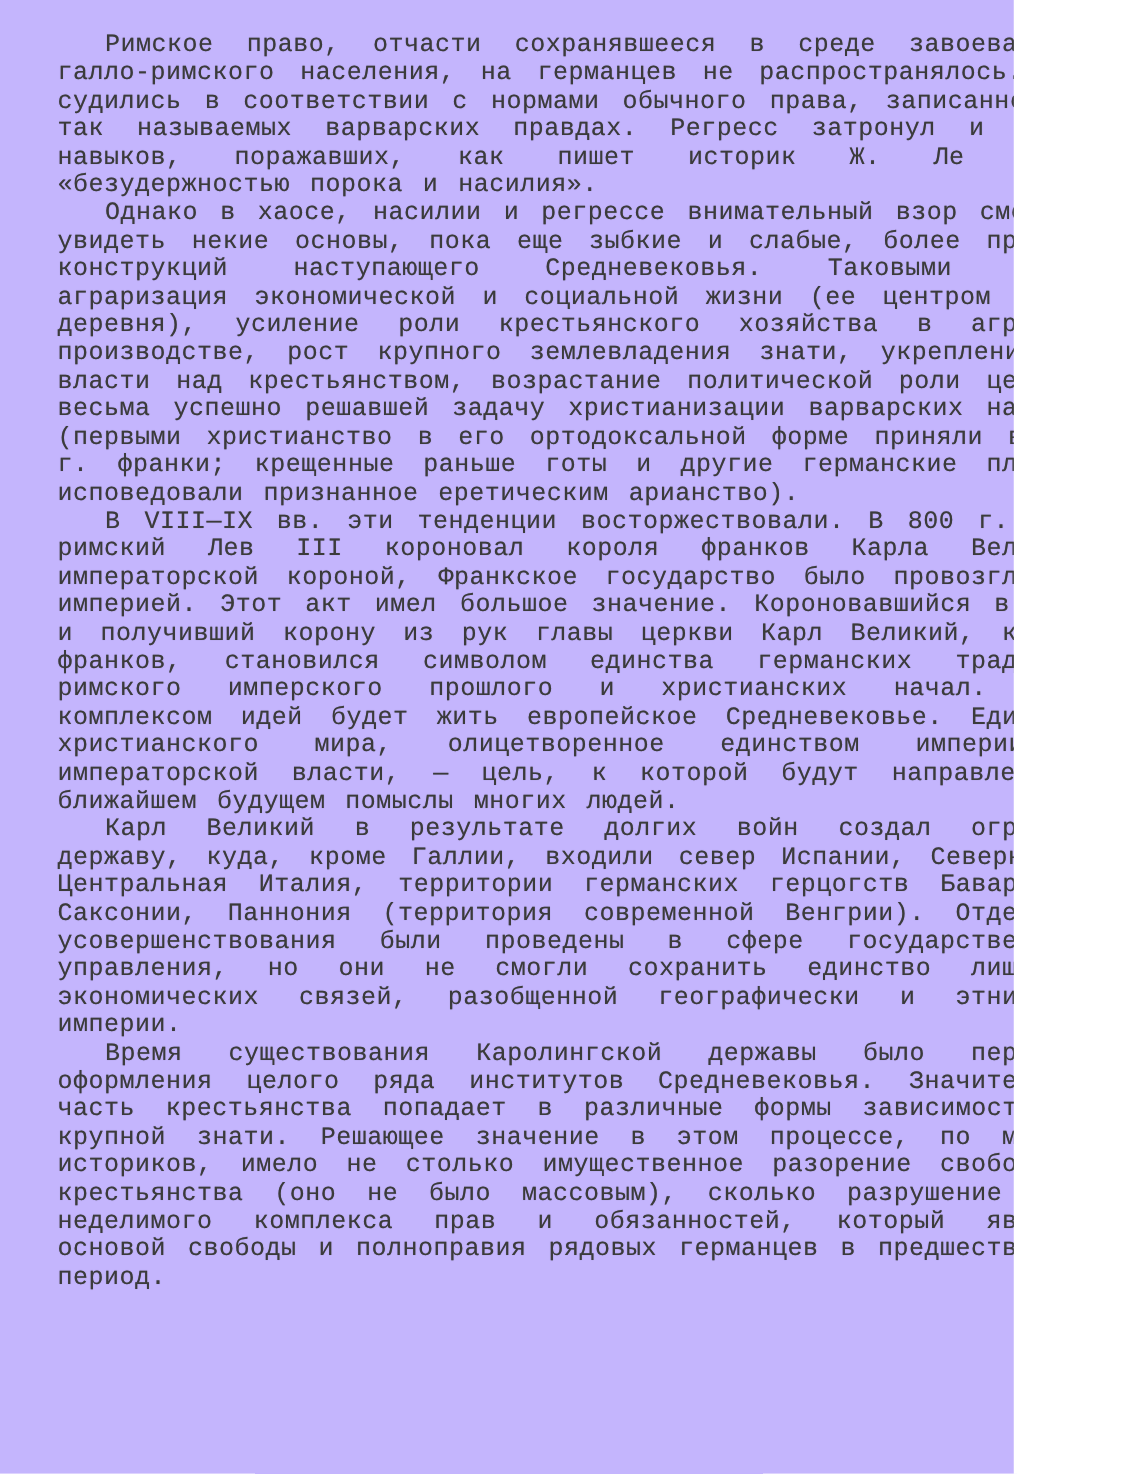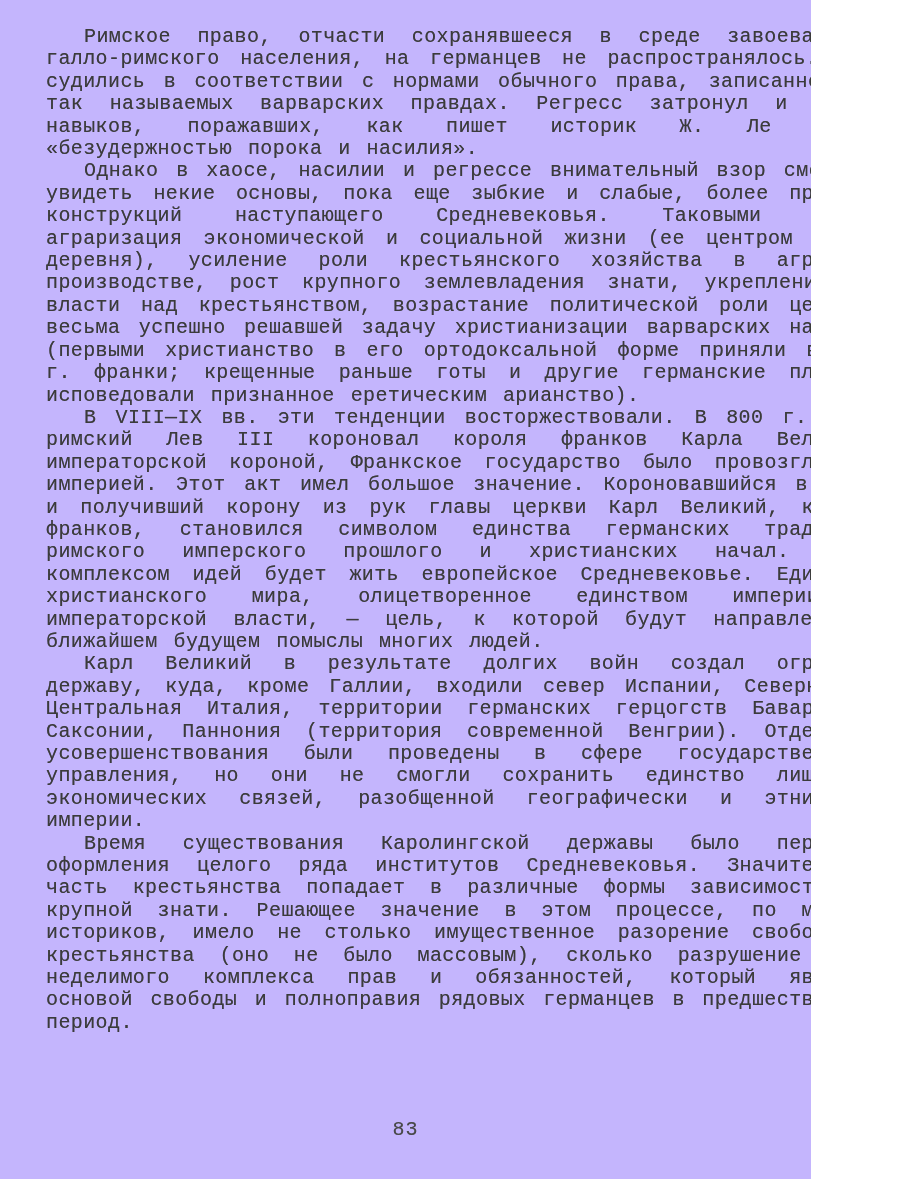--- a/index.html
+++ b/index.html
@@ -51,14 +51,13 @@
 <body>
 
 <div class="page">
   <div class="text-block">
     <p class="para">Римское право, отчасти сохранявшееся в среде завоеванного галло-римского населения, на германцев не распространялось. Они судились в соответствии с нормами обычного права, записанного в так называемых варварских правдах. Регресс затронул и сферу навыков, поражавших, как пишет историк Ж. Ле Гофф, «безудержностью порока и насилия».</p>
     <p class="para">Однако в хаосе, насилии и регрессе внимательный взор смог бы увидеть некие основы, пока еще зыбкие и слабые, более прочных конструкций наступающего Средневековья. Таковыми были: аграризация экономической и социальной жизни (ее центром стала деревня), усиление роли крестьянского хозяйства в аграрном производстве, рост крупного землевладения знати, укрепление ее власти над крестьянством, возрастание политической роли церкви, весьма успешно решавшей задачу христианизации варварских народов (первыми христианство в его ортодоксальной форме приняли в 496 г. франки; крещенные раньше готы и другие германские племена исповедовали признанное еретическим арианство).</p>
     <p class="para">В VIII—IX вв. эти тенденции восторжествовали. В 800 г. папа римский Лев III короновал короля франков Карла Великого императорской короной, Франкское государство было провозглашено империей. Этот акт имел большое значение. Короновавшийся в Риме и получивший корону из рук главы церкви Карл Великий, король франков, становился символом единства германских традиций, римского имперского прошлого и христианских начал. Этим комплексом идей будет жить европейское Средневековье. Единство христианского мира, олицетворенное единством империи и императорской власти, — цель, к которой будут направлены в ближайшем будущем помыслы многих людей.</p>
     <p class="para">Карл Великий в результате долгих войн создал огромную державу, куда, кроме Галлии, входили север Испании, Северная и Центральная Италия, территории германских герцогств Баварии и Саксонии, Паннония (территория современной Венгрии). Отдельные усовершенствования были проведены в сфере государственного управления, но они не смогли сохранить единство лишенной экономических связей, разобщенной географически и этнически империи.</p>
     <p class="para">Время существования Каролингской державы было периодом оформления целого ряда институтов Средневековья. Значительная часть крестьянства попадает в различные формы зависимости от крупной знати. Решающее значение в этом процессе, по мнению историков, имело не столько имущественное разорение свободного крестьянства (оно не было массовым), сколько разрушение того неделимого комплекса прав и обязанностей, который являлся основой свободы и полноправия рядовых германцев в предшествующий период.</p>
   </div>
-  <div class="page-number">83</div>
 </div>
 
 </body></html>

